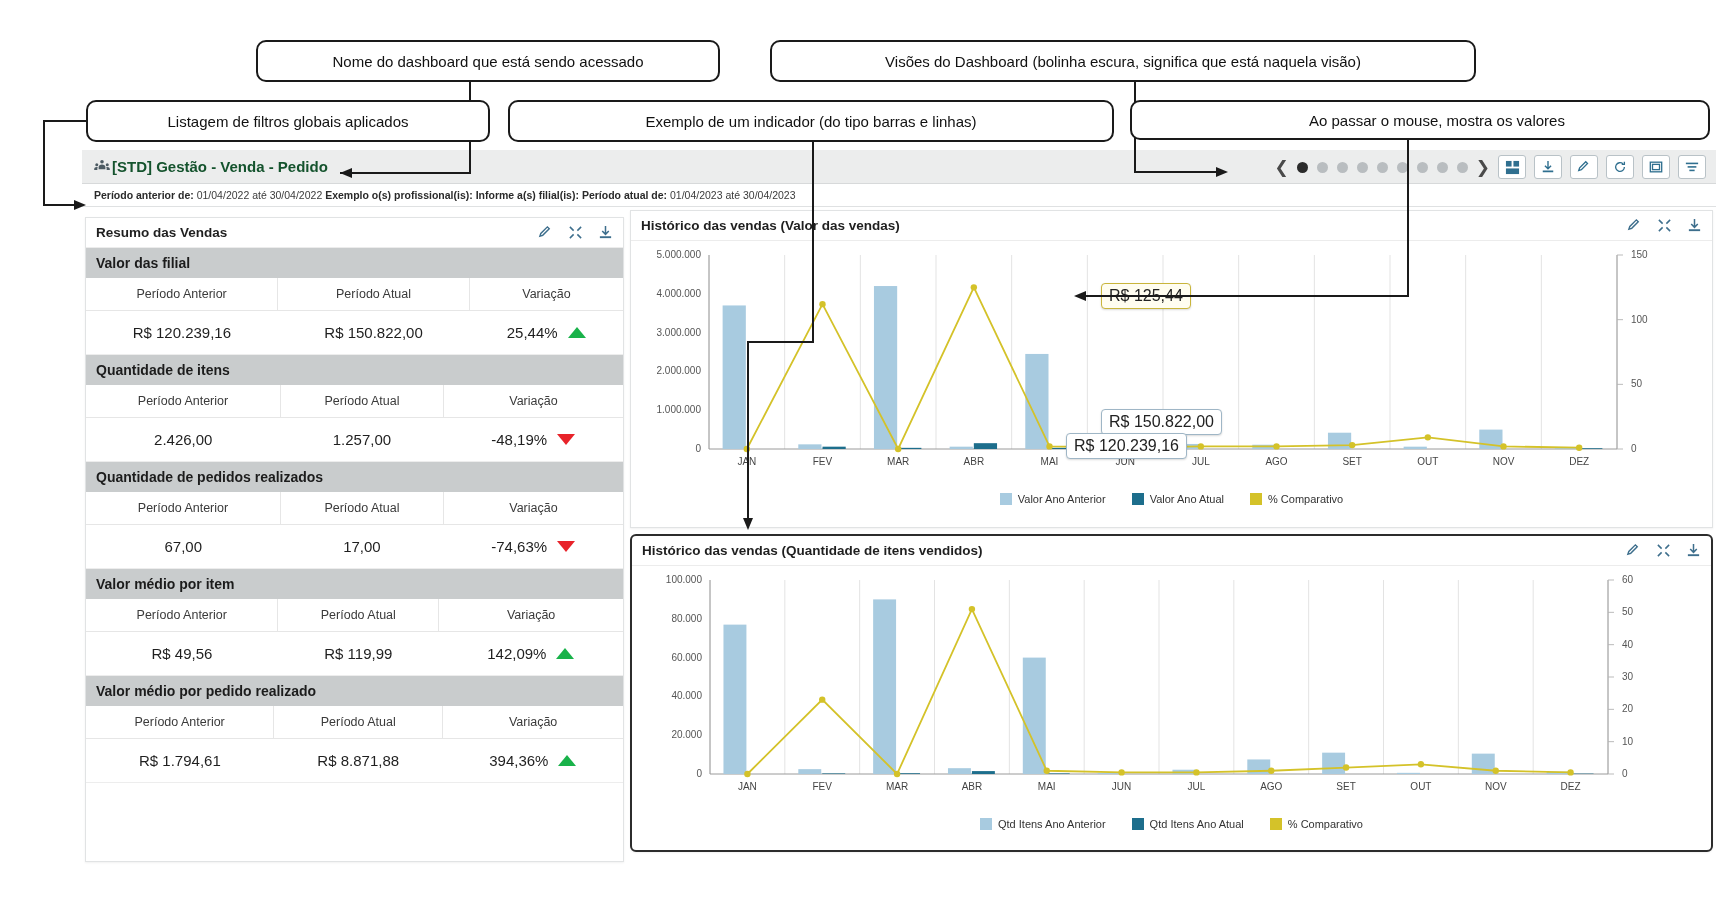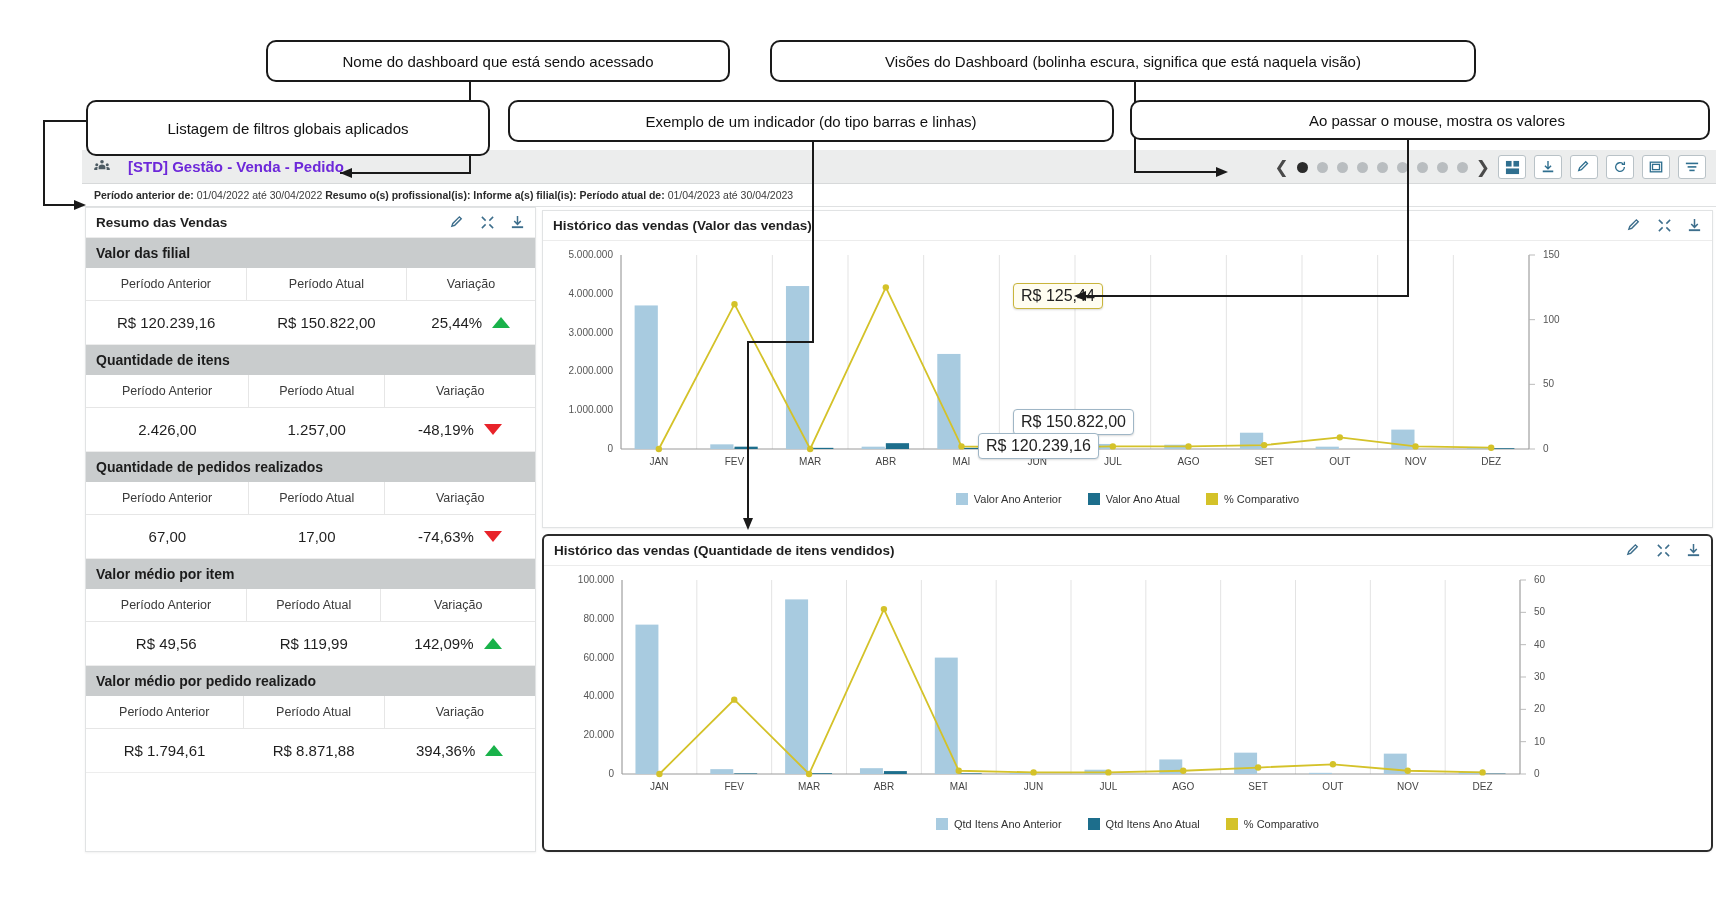--- a/index.html
+++ b/index.html
@@ -42,21 +42,21 @@
 
   
   .app-header {
     height: 34px;
     background: #eceded;
     border-bottom: 1px solid #d7d9da;
     display:flex; align-items:center;
     padding: 0 10px;
     position: relative;
   }
-  .dash-title { font-weight: bold; font-size: 15px; color:#6d28d9; margin-left: 16px;}
+  .dash-title { font-weight: bold; font-size: 15px; color:#14532d; margin-left: 0;}
   .logo-ico { width:20px; height:20px; display:flex; align-items:center; justify-content:center; color:#4d5b63; }
 
   .header-right { position:absolute; right: 10px; top:0; height:34px; display:flex; align-items:center; gap:8px;}
   .dots { display:flex; align-items:center; gap:9px; }
   .dot { width:11px; height:11px; border-radius:50%; background:#b9bdc0; }
   .dot.active { background:#2b2b2b; }
   .arrow-nav { font-size: 17px; color:#4a4a4a; cursor:pointer; line-height:1; }
   .icon-btn {
     width:28px; height:24px; border:1px solid #b9c2c7; border-radius:3px; background:#fff;
     display:flex; align-items:center; justify-content:center; color:#2f6f8f;
@@ -81,21 +81,21 @@
   }
   .panel-head {
     height: 30px; display:flex; align-items:center; padding: 0 10px;
     border-bottom: 1px solid #ececec;
   }
   .panel-title { font-weight:bold; font-size:13.5px; color:#1f1f1f; }
   .panel-tools { margin-left:auto; display:flex; gap:14px; align-items:center; color:#3d6e8c; }
   .tool { width:16px; height:16px; display:flex; align-items:center; justify-content:center; }
 
   
-  #left-card { width: 451px; margin: 0 0 0 3px; height: 645px; }
+  #left-card { width: 539px; margin: 10px 0 0 3px; height: 645px; }
   .sec-head {
     background:#c9cccd; font-weight:bold; font-size:14px; color:#1c1c1c;
     padding: 7px 10px; margin: 0;
   }
   table.kpi { width:100%; border-collapse:collapse; }
   table.kpi th {
     font-weight:normal; font-size:12.5px; color:#3a3a3a; text-align:center;
     padding: 9px 0; border-bottom:1px solid #e6e6e6; border-right:1px solid #e6e6e6;
   }
   table.kpi th:last-child { border-right:none; }
@@ -142,29 +142,29 @@
   <path d="M 1135 82 L 1135 172 L 1216 172" stroke="#1a1a1a" stroke-width="2" fill="none"></path>
   <polygon points="1228,172 1216,167 1216,177" fill="#1a1a1a"></polygon>
 
   <path d="M 813 137 L 813 342 L 748 342 L 748 518" stroke="#1a1a1a" stroke-width="2" fill="none"></path>
   <polygon points="748,530 743,518 753,518" fill="#1a1a1a"></polygon>
 
   <path d="M 1408 137 L 1408 296 L 1086 296" stroke="#1a1a1a" stroke-width="2" fill="none"></path>
   <polygon points="1074,296 1086,291 1086,301" fill="#1a1a1a"></polygon>
 </svg>
 
-<div class="callout" style="left:266px; top:40px; width:464px; height:42px;">
+<div class="callout" style="left:256px; top:40px; width:464px; height:42px;">
   <span>Nome do dashboard que está sendo acessado</span>
 </div>
 
 <div class="callout" style="left:770px; top:40px; width:706px; height:42px;">
   <span>Visões do Dashboard (bolinha escura, significa que está naquela visão)</span>
 </div>
 
-<div class="callout" style="left:86px; top:100px; width:404px; height:56px;">
+<div class="callout" style="left:86px; top:100px; width:404px; height:42px;">
   <span>Listagem de filtros globais aplicados</span>
 </div>
 
 <div class="callout" style="left:508px; top:100px; width:606px; height:42px;">
   <span>Exemplo de um indicador (do tipo barras e linhas)</span>
 </div>
 
 <div class="callout" style="left:1130px; top:100px; width:580px; height:40px;padding-left:48px;">
   <span>Ao passar o mouse, mostra os valores</span>
 </div>
@@ -235,21 +235,21 @@
             <rect x="3" y="7" width="10" height="1.8"></rect>
             <rect x="5" y="11" width="6" height="1.8"></rect>
         </svg>
       </div>
     </div>
   </div>
 
   <div class="filter-line">
     <b>Período anterior de:</b>
     <span class="val">01/04/2022 até 30/04/2022</span>
-    <b>Resumo o(s) profissional(is):</b>
+    <b>Exemplo o(s) profissional(is):</b>
     <b>Informe a(s) filial(is):</b>
     <b>Período atual de:</b>
     <span class="val">01/04/2023 até 30/04/2023</span>
   </div>
 
   <div class="app-body">
 
     <div class="panel" id="left-card">
       <div class="panel-head">
         <span class="panel-title">Resumo das Vendas</span>

